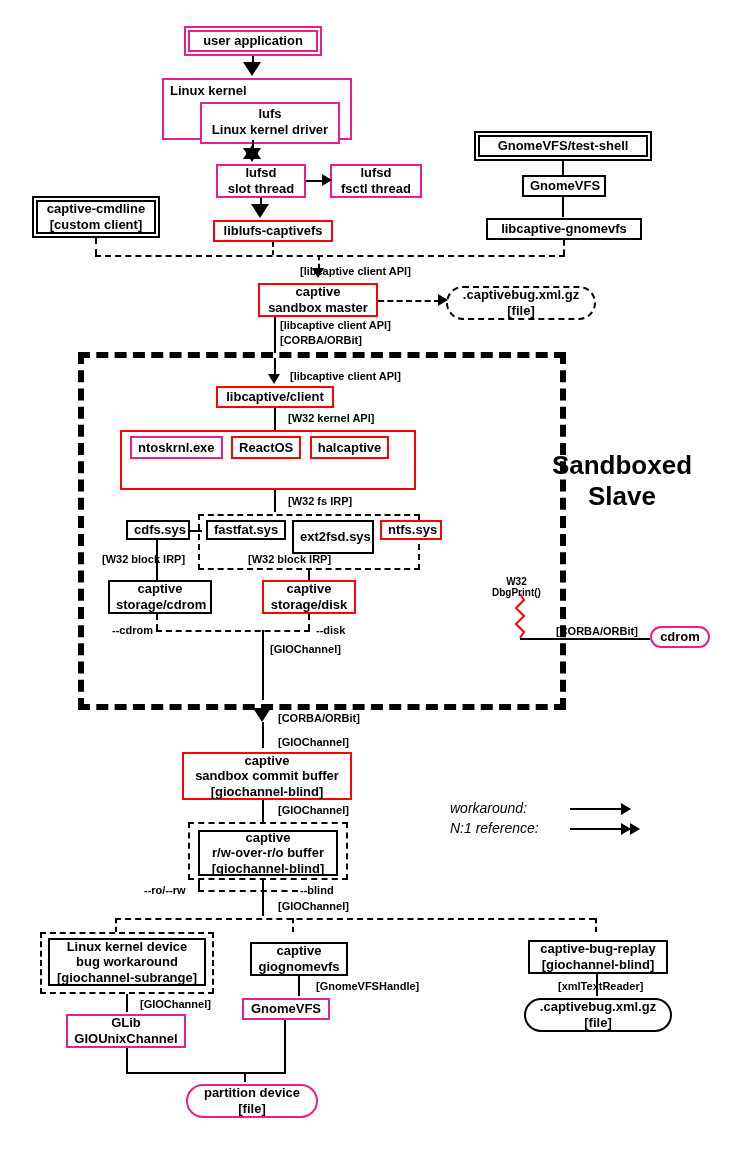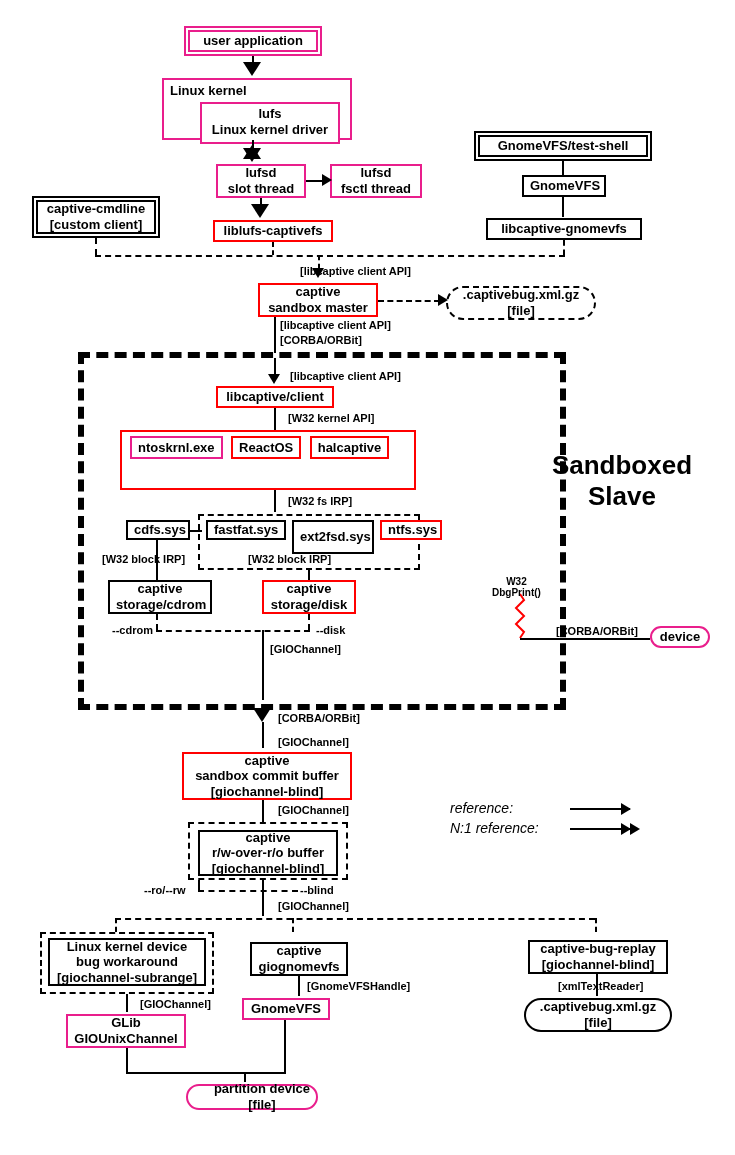--- a/index.html
+++ b/index.html
@@ -258,21 +258,21 @@
 <div class="vline" style="left:262px; top:630px; height:70px;"></div>
 <div class="edge-label" style="left:270px; top:643px;">[GIOChannel]</div>
 
 <svg class="conn" width="735" height="1155">
   <path d="M 520,638 l 4,-6 l -8,-8 l 8,-8 l -8,-8 l 8,-8 l -4,-6" stroke="#F00" stroke-width="2" fill="none"></path>
 </svg>
 <div class="edge-label" style="left:492px; top:576px; font-size:10px; text-align:center; white-space:pre-line;">W32
 DbgPrint()</div>
 <div class="hline" style="left:520px; top:638px; width:130px;"></div>
 <div class="edge-label" style="left:556px; top:625px;">[CORBA/ORBit]</div>
-<div class="node magenta rounded" style="left:650px; top:626px; width:60px; height:22px;">device</div>
+<div class="node magenta rounded" style="left:650px; top:626px; width:60px; height:22px;">cdrom</div>
 
 <div class="arrow big" style="left:253px; top:708px;"></div>
 <div class="edge-label" style="left:278px; top:712px;">[CORBA/ORBit]</div>
 
 <div class="vline" style="left:262px; top:722px; height:26px;"></div>
 <div class="edge-label" style="left:278px; top:736px;">[GIOChannel]</div>
 
 <div class="node red" style="left:182px; top:752px; width:170px; height:48px;">
     <span style="white-space:pre-line;">captive
 sandbox commit buffer
@@ -320,38 +320,38 @@
 
 <div class="vline" style="left:126px; top:994px; height:18px;"></div>
 <div class="edge-label" style="left:140px; top:998px;">[GIOChannel]</div>
 
 <div class="node magenta" style="left:66px; top:1014px; width:120px; height:34px;">
     <span style="white-space:pre-line;">GLib
 GIOUnixChannel</span>
   </div>
 
 <div class="vline" style="left:298px; top:976px; height:20px;"></div>
-<div class="edge-label" style="left:307px; top:980px;">[GnomeVFSHandle]</div>
+<div class="edge-label" style="left:316px; top:980px;">[GnomeVFSHandle]</div>
 
 <div class="node magenta" style="left:242px; top:998px; width:88px; height:22px;">GnomeVFS</div>
 
 <div class="vline" style="left:596px; top:974px; height:22px;"></div>
 <div class="edge-label" style="left:558px; top:980px;">[xmlTextReader]</div>
 
 <div class="node black rounded" style="left:524px; top:998px; width:148px; height:34px;">
     <span style="white-space:pre-line;">.captivebug.xml.gz
 [file]</span>
   </div>
 
 <div class="vline" style="left:126px; top:1048px; height:24px;"></div>
 <div class="vline" style="left:284px; top:1020px; height:52px;"></div>
 <div class="hline" style="left:126px; top:1072px; width:160px;"></div>
 <div class="vline" style="left:244px; top:1072px; height:10px;"></div>
 
-<div class="node magenta rounded" style="left:186px; top:1084px; width:132px; height:26px;align-items:flex-end;">
+<div class="node magenta rounded" style="left:186px; top:1084px; width:132px; height:34px;">
     <span style="white-space:pre-line;">partition device
 [file]</span>
   </div>
 
 <div class="legend" style="left:450px; top:800px;">
-  <div><span class="lbl">reference:</span><span class="legend-line"><span class="ah"></span></span></div>
+  <div><span class="lbl">workaround:</span><span class="legend-line"><span class="ah"></span></span></div>
   <div><span class="lbl">N:1 reference:</span><span class="legend-line"><span class="ah"></span><span class="ah2"></span></span></div>
 </div>
 
 </body></html>

